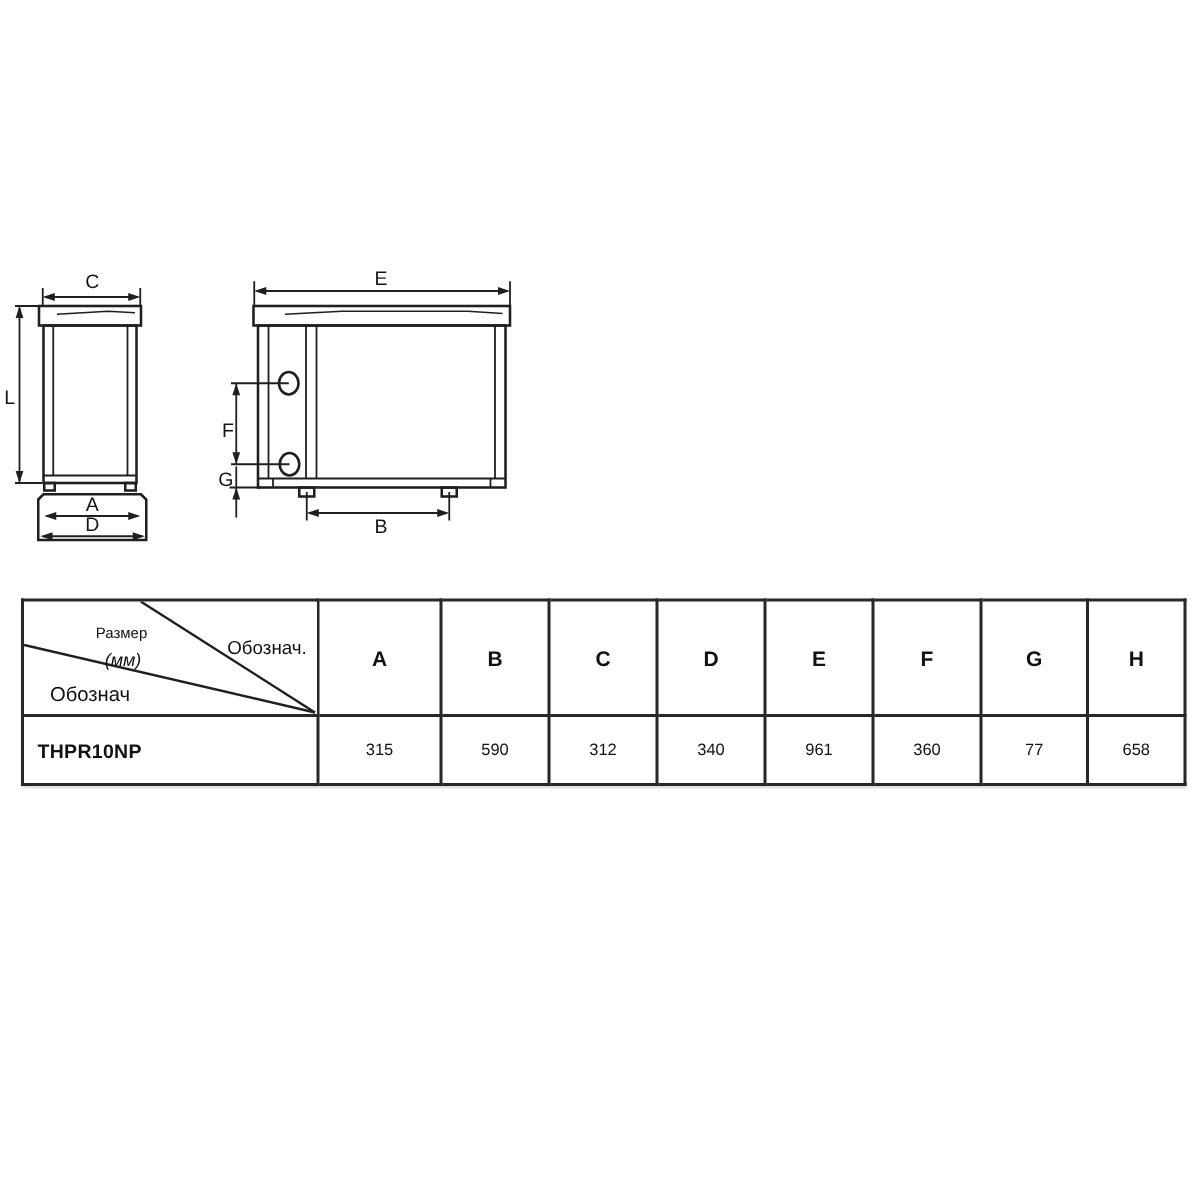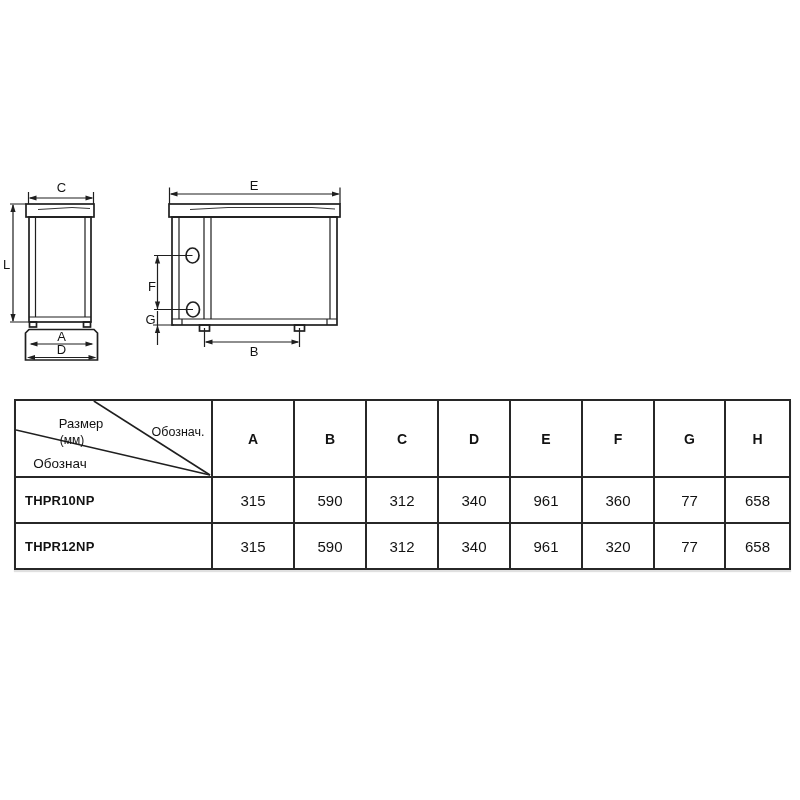--- a/index.html
+++ b/index.html
@@ -15,38 +15,38 @@
   .drawing .ah{fill:#1f1f1f;stroke:none;}
   .drawing text{fill:#141414;font-size:13px;font-family:"Liberation Sans",sans-serif;}
   
   .dims-table{
     position:absolute;left:14px;top:399px;width:775px;
     border-collapse:collapse;table-layout:fixed;
     box-shadow:0 2px 1px rgba(0,0,0,0.12);
   }
   .dims-table th,.dims-table td{
     border:2px solid #272727;background:#fff;padding:0;
-    font-size:15px;color:#121212;text-align:center;vertical-align:middle;
+    font-size:11px;color:#121212;text-align:center;vertical-align:middle;
   }
   .dims-table tr.hdr th{height:75px;font-size:14px;font-weight:bold;}
   .dims-table tr.row td{height:44px;}
   .dims-table td.model{
     text-align:left;padding-left:9px;font-weight:bold;font-size:13px;
     letter-spacing:0.2px;
     margin-left:16px;
   }
   
   .corner{position:relative;}
   .corner .diag{position:absolute;left:0;top:0;width:100%;height:100%;}
   .corner span{
     position:absolute;transform:translate(-50%,-50%);
     font-weight:normal;white-space:nowrap;color:#121212;
   }
-  .corner .sz{left:65px;top:22px;font-size:13px;}
-  .corner .un{left:56px;top:39px;font-size:12px;}
+  .corner .sz{left:65px;top:22px;font-size:10px;}
+  .corner .un{left:66px;top:39px;font-size:12px;font-style:italic;}
   .corner .ob{left:162px;top:31px;font-size:12.5px;text-align:right;}
   .corner .md{left:44px;top:62px;font-size:13.5px;}
 </style>
 </head>
 <body>
 
 <div class="page">
 
   <svg class="drawing" viewBox="0 178 360 195">
 
@@ -164,26 +164,15 @@
         <td class="model">THPR10NP</td>
         <td>315</td>
         <td>590</td>
         <td>312</td>
         <td>340</td>
         <td>961</td>
         <td>360</td>
         <td>77</td>
         <td>658</td>
       </tr>
-      <tr class="row">
-        <td class="model">THPR12NP</td>
-        <td>315</td>
-        <td>590</td>
-        <td>312</td>
-        <td>340</td>
-        <td>961</td>
-        <td>320</td>
-        <td>77</td>
-        <td>658</td>
-      </tr>
     </tbody>
   </table>
 </div>
 
 </body></html>

